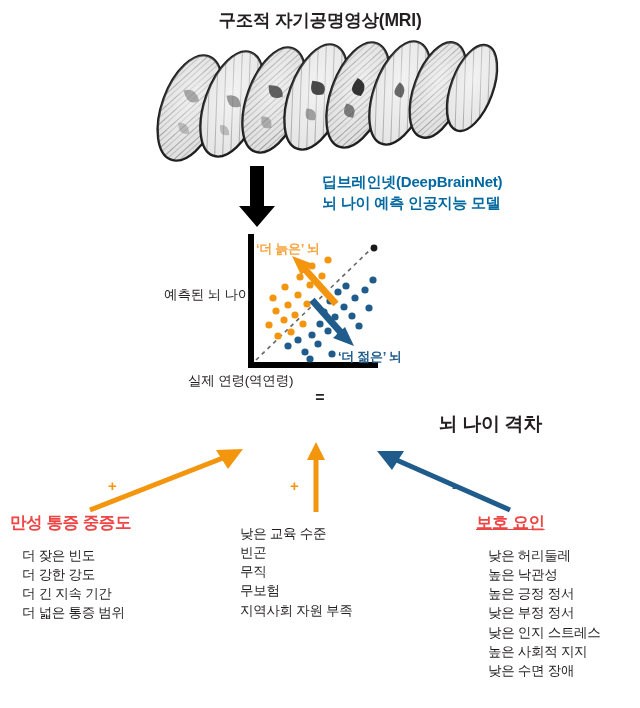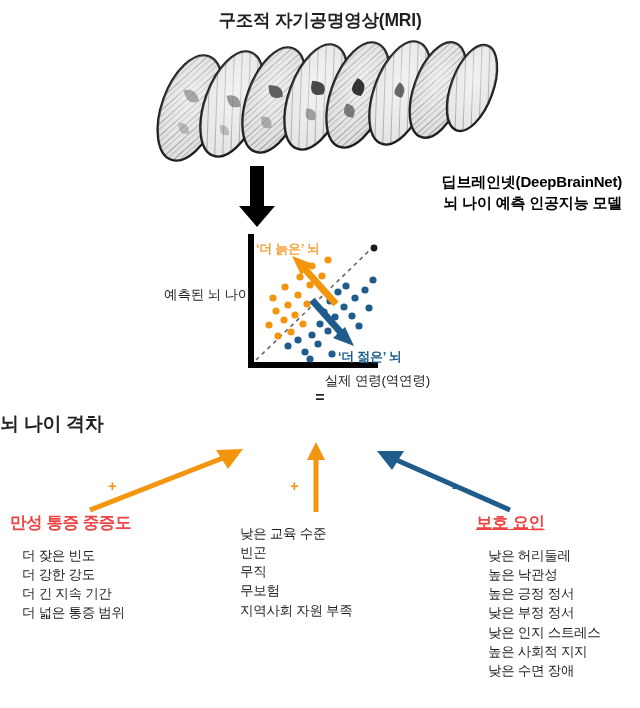--- a/index.html
+++ b/index.html
@@ -43,44 +43,43 @@
     width: 48px; height: 62px;
   }
 
   
   #model-caption {
     left: 322px; top: 172px;
     width: 300px;
     font-size: 15px;
     font-weight: bold;
     line-height: 1.38;
-    color: #000000;
+    color: #0369a1;
     letter-spacing: -0.2px;
-    text-align: right;
   }
 
   
   #scatter-block {
     left: 140px; top: 232px;
     width: 300px; height: 158px;
   }
   #scatter-block svg { display: block; overflow: visible; }
 
   #y-axis-label {
     left: 143px; top: 286px;
     width: 108px;
     text-align: right;
     font-size: 13.5px;
     color: #231f20;
     letter-spacing: -0.2px;
   }
   #x-axis-label {
-    left: 210px; top: 372px;
+    left: 188px; top: 372px;
     width: 220px;
-    text-align: right;
+    text-align: left;
     font-size: 13.5px;
     color: #231f20;
     letter-spacing: -0.2px;
   }
   #older-brain-label {
     left: 256px; top: 240px;
     font-size: 13px;
     font-weight: bold;
     color: #f7a33c;
     letter-spacing: -0.3px;
@@ -100,21 +99,21 @@
     left: 0; top: 389px;
     width: 640px;
     text-align: center;
     font-size: 16px;
     font-weight: bold;
     color: #231f20;
   }
   #gap-title {
     left: 0; top: 411px;
     width: 542px;
-    text-align: left;
+    text-align: right;
     font-size: 19px;
     font-weight: bold;
     color: #231f20;
     letter-spacing: -0.3px;
   }
 
   
   #influence-arrows {
     left: 0; top: 436px;
     width: 640px; height: 78px;

